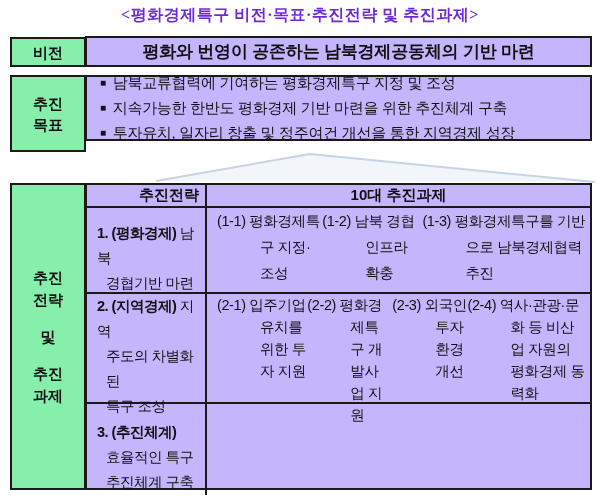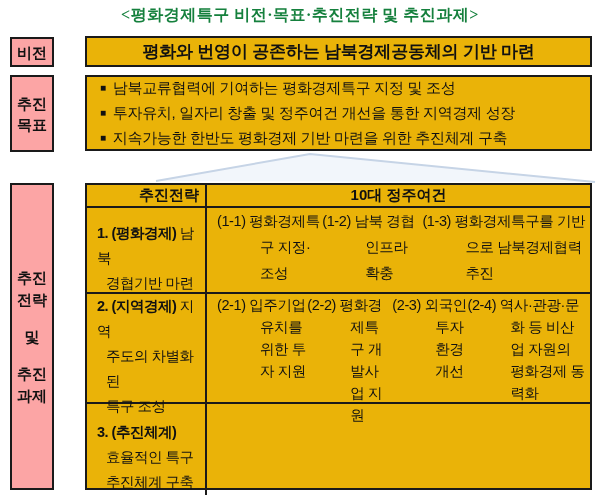--- a/index.html
+++ b/index.html
@@ -4,38 +4,38 @@
 <style>
   html,body{margin:0;padding:0;}
   body{
     width:600px;height:501px;position:relative;background:#ffffff;
     font-family:"Liberation Sans","DejaVu Sans",sans-serif;
     color:#111111;overflow:hidden;
   }
   .title{
     position:absolute;top:5px;left:0;width:100%;text-align:center;
     font-family:"Liberation Serif","DejaVu Serif",serif;
-    font-weight:bold;font-size:16px;letter-spacing:0.5px;color:#15803d;
+    font-weight:bold;font-size:16px;letter-spacing:0.5px;color:#6d28d9;
   }
   .label-box{
-    position:absolute;left:10px;width:44px;box-sizing:border-box;
-    border:2px solid #1a1a1a;background:#fca5a5;
+    position:absolute;left:10px;width:76px;box-sizing:border-box;
+    border:2px solid #1a1a1a;background:#86efac;
     display:flex;align-items:center;justify-content:center;
     font-weight:bold;font-size:15px;text-align:center;
     white-space:pre-line;line-height:21px;
   }
   .content-box{
     position:absolute;left:85px;width:507px;box-sizing:border-box;
-    border:2px solid #1a1a1a;background:#eab308;
+    border:2px solid #1a1a1a;background:#c4b5fd;
   }
   .vision-label{top:37px;height:30px;}
   .vision-box{top:36px;height:31px;display:flex;align-items:center;justify-content:center;}
   .vision-text{font-weight:bold;font-size:17px;letter-spacing:-0.2px;}
   .goals-label{top:75px;height:77px;}
-  .goals-box{top:75px;height:76px;display:flex;flex-direction:column;justify-content:center;
+  .goals-box{top:75px;height:66px;display:flex;flex-direction:column;justify-content:center;
     padding-left:13px;font-size:15px;line-height:23px;letter-spacing:-0.3px;}
   .goal-item{white-space:nowrap;}
   .bullet{font-size:10px;margin-right:7px;position:relative;top:-2px;}
   .arrow-wrap{position:absolute;left:150px;top:151px;width:450px;height:33px;}
   .bottom-label{top:183px;height:307px;line-height:22px;}
   .bottom-label .stack{display:flex;flex-direction:column;gap:15px;align-items:center;}
   .bottom-label .chunk{white-space:pre-line;}
   .table{
     top:183px;height:307px;display:grid;
     grid-template-columns:120px 1fr;
@@ -73,24 +73,24 @@
   <span class="vision-text">평화와 번영이 공존하는 남북경제공동체의 기반 마련</span>
 </div>
 
 <div class="label-box goals-label">추진
 목표</div>
 <div class="content-box goals-box">
   <div class="goal-item">
     <span class="bullet">■</span><span>남북교류협력에 기여하는 평화경제특구 지정 및 조성</span>
   </div>
   <div class="goal-item">
-    <span class="bullet">■</span><span>투자유치, 일자리 창출 및 정주여건 개선을 통한 지역경제 성장</span>
+    <span class="bullet">■</span><span>지속가능한 한반도 평화경제 기반 마련을 위한 추진체계 구축</span>
   </div>
   <div class="goal-item">
-    <span class="bullet">■</span><span>지속가능한 한반도 평화경제 기반 마련을 위한 추진체계 구축</span>
+    <span class="bullet">■</span><span>투자유치, 일자리 창출 및 정주여건 개선을 통한 지역경제 성장</span>
   </div>
 </div>
 
 <div class="arrow-wrap">
   <svg width="450" height="33" viewBox="0 0 450 33" xmlns="http://www.w3.org/2000/svg">
     <path d="M6 30 L160 3 L445 31" fill="#f2f6fb" stroke="#c6d4e6" stroke-width="2" stroke-linejoin="round"></path>
   </svg>
 </div>
 
 <div class="label-box bottom-label">
@@ -98,21 +98,21 @@
     <span class="chunk">추진
 전략</span>
     <span class="chunk">및</span>
     <span class="chunk">추진
 과제</span>
   </div>
 </div>
 
 <div class="content-box table">
   <div class="cell th col1">추진전략</div>
-  <div class="cell th">10대 정주여건</div>
+  <div class="cell th">10대 추진과제</div>
 
   <div class="cell strat col1 rowline">
     <div><span class="b">1. (평화경제)</span> <span>남북</span></div>
     <div class="rest">경협기반 마련</div>
   </div>
   <div class="cell tasks rowline lh26">
     <div class="task">(1-1) 평화경제특구 지정·조성</div>
     <div class="task">(1-2) 남북 경협 인프라 확충</div>
     <div class="task">(1-3) 평화경제특구를 기반으로 남북경제협력 추진</div>
   </div>

